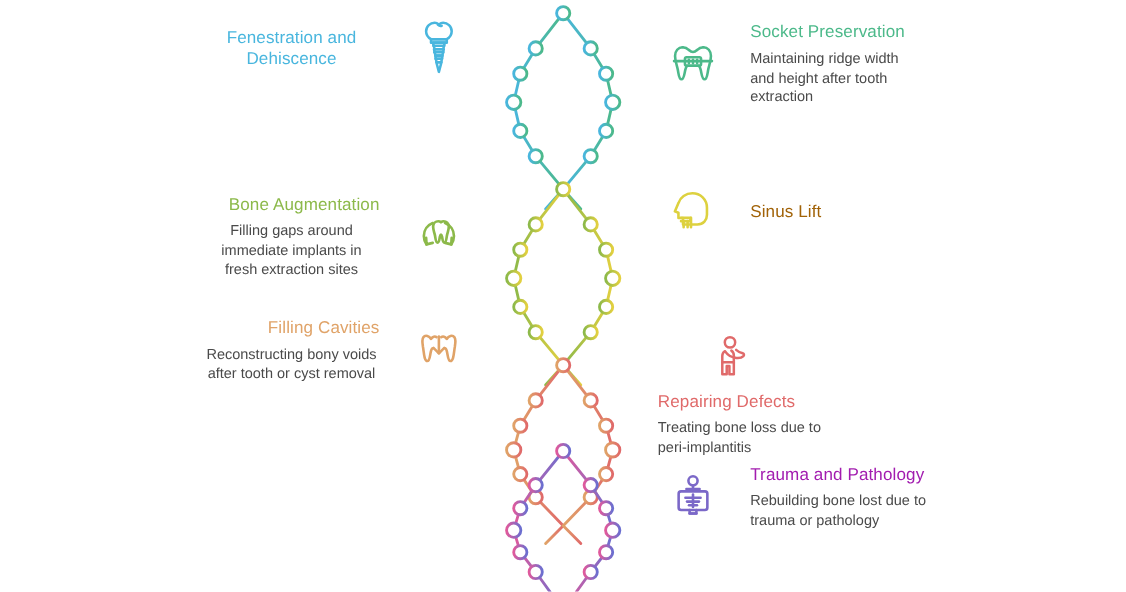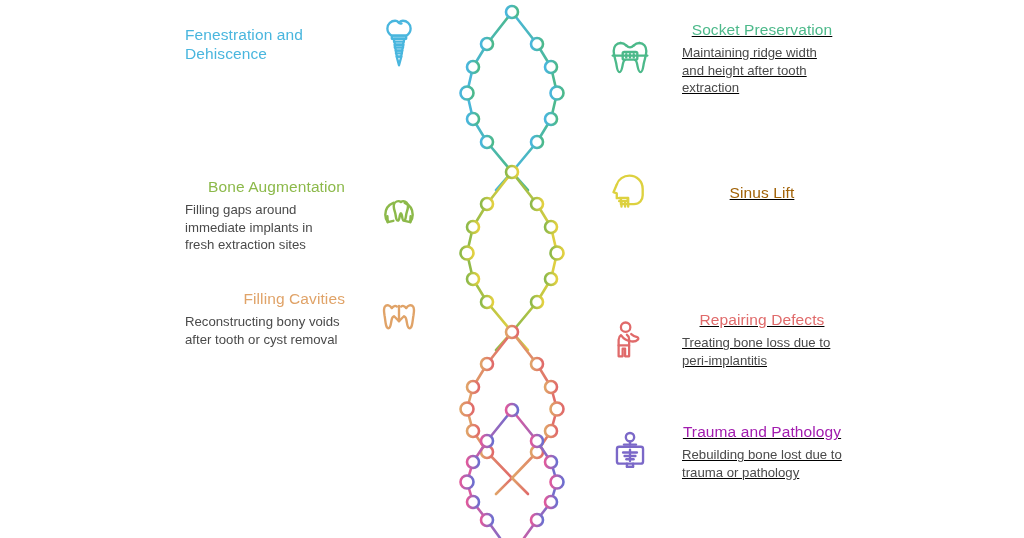--- a/index.html
+++ b/index.html
@@ -16,36 +16,36 @@
   .item .txt{display:flex;flex-direction:column;}
   .item .title{
     font-size:15.5px;line-height:19px;font-weight:400;letter-spacing:.1px;
   }
   .item .desc{
     font-size:13.2px;line-height:17.6px;color:#4a4a4a;margin-top:5px;
   }
   .icon{flex:0 0 auto;display:flex;align-items:center;justify-content:center;}
 
   
-  .left .txt{text-align:left;align-items:flex-end;width:160px;}
+  .left .txt{text-align:center;align-items:flex-end;width:160px;}
   .left .icon{margin-left:22px;width:64px;height:64px;}
 
   
-  .right .txt{text-align:left;align-items:center;width:160px;text-decoration:underline;}
+  .right .txt{text-align:left;align-items:flex-start;width:160px;}
   .right .icon{margin-right:20px;width:64px;height:64px;}
 
   
   #item-fenestration{left:185px;top:12px;}
   #item-bone-augmentation{left:185px;top:152px;margin-top:25px;}
   #item-filling-cavities{left:185px;top:287px;}
   #item-ridge-augmentation{left:185px;top:415px;}
 
   #item-socket-preservation{left:598px;top:20px;}
   #item-sinus-lift{left:598px;top:160px;}
-  #item-repairing-defects{left:598px;top:308px;}
+  #item-repairing-defects{left:598px;top:292px;flex-direction:column;}
   #item-trauma-pathology{left:598px;top:420px;}
 
   
   #dna-helix{position:absolute;left:440px;top:0px;width:160px;height:538px;}
 </style>
 </head>
 <body>
 
 <div class="board">
 

